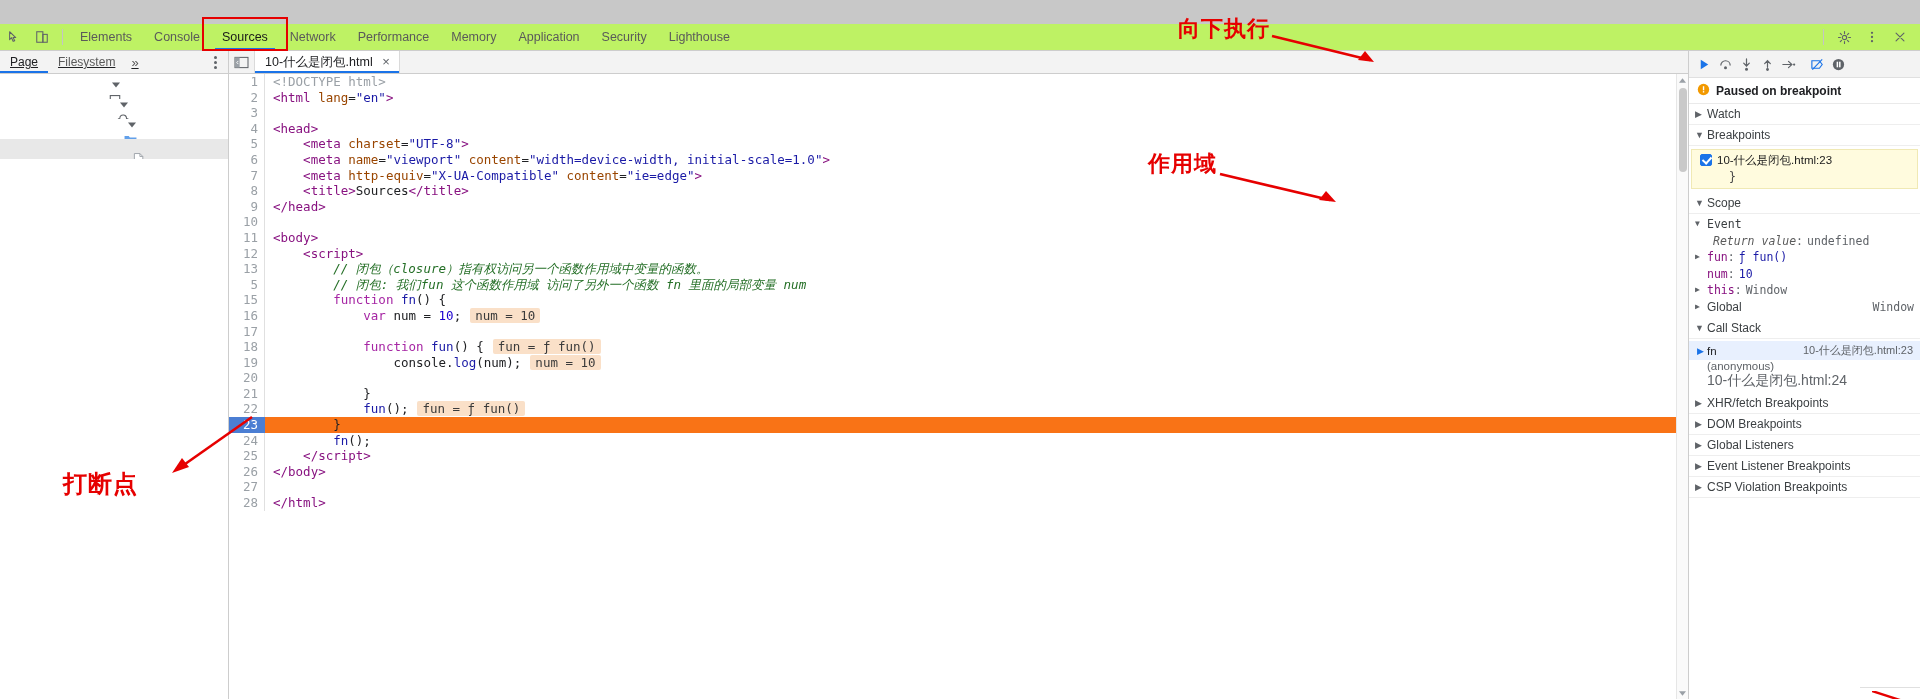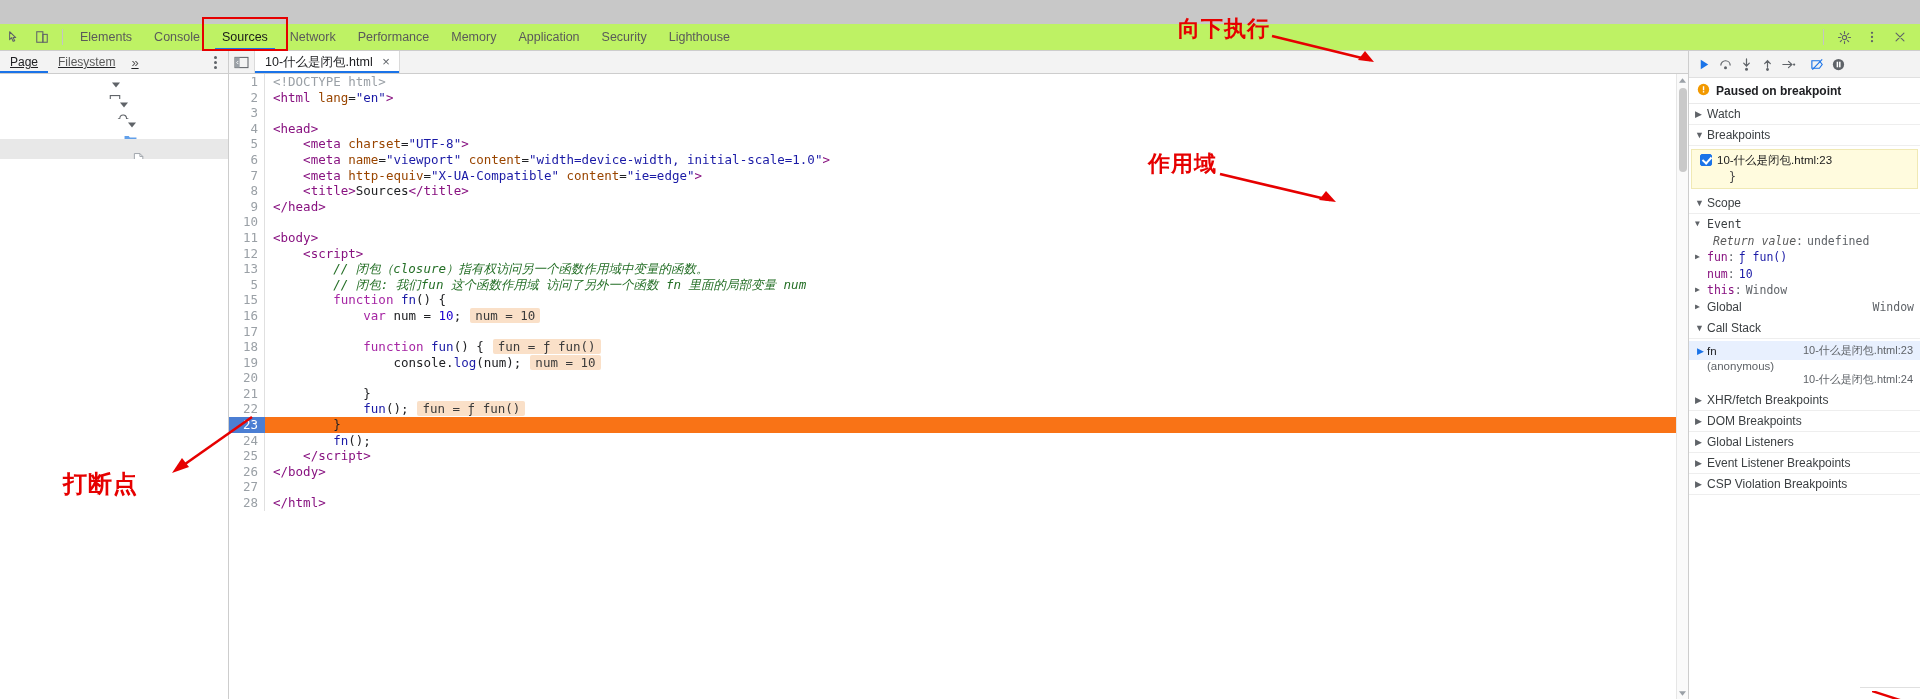--- a/index.html
+++ b/index.html
@@ -513,21 +513,21 @@
         <span>Call Stack</span>
       </div>
       <div class="sec-body">
         <div class="cs-row sel">
           <span class="cs-dot">▶</span>
           <span class="cs-name">fn</span>
           <span class="cs-loc">10-什么是闭包.html:23</span>
         </div>
         <div style="padding-left:18px">
           <div class="cs-sub" style="font-size:11.5px">(anonymous)</div>
-          <div style="text-align:right;padding-right:7px;color:#5f6368;font-size:11px">10-什么是闭包.html:24</div>
+          <div style="color:#5f6368;font-size:14px">10-什么是闭包.html:24</div>
         </div>
       </div>
 
       <div class="sec">
         <span class="arw">▶</span>
         <span>XHR/fetch Breakpoints</span>
       </div>
       <div class="sec">
         <span class="arw">▶</span>
         <span>DOM Breakpoints</span>

